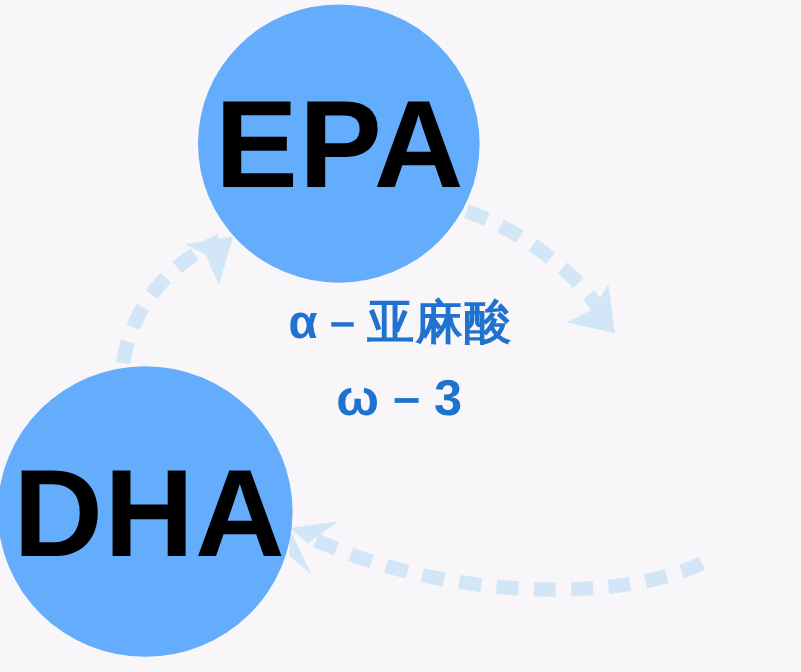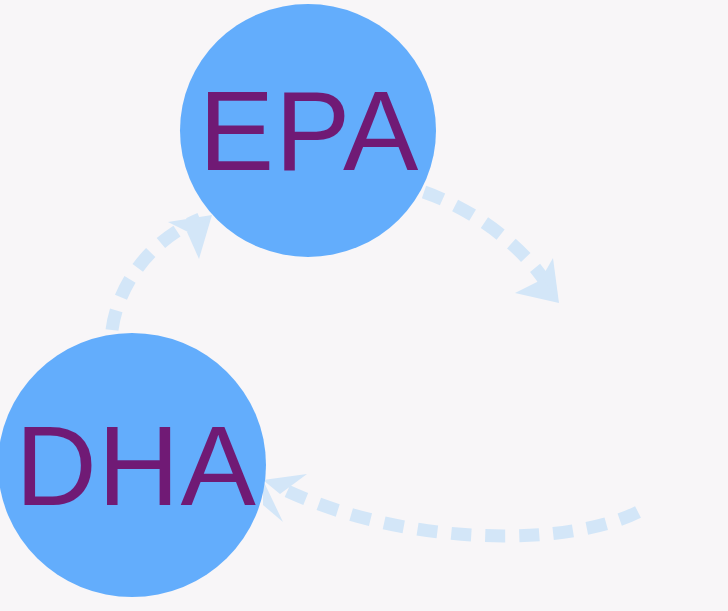--- a/index.html
+++ b/index.html
@@ -28,23 +28,23 @@
   }
   .node {
     position: absolute;
     border-radius: 50%;
     background: #63adfc;
     display: flex;
     align-items: center;
     justify-content: center;
   }
   .node-label {
-    color: #701a75;
+    color: #000000;
     font-family: "Liberation Sans", sans-serif;
-    font-weight: 400;
+    font-weight: 700;
     letter-spacing: 1px;
     line-height: 1;
     user-select: none;
   }
   #node-epa {
     left: 180px;
     top: 4px;
     width: 256px;
     height: 253px;
   }
@@ -128,14 +128,18 @@
 
   <div class="node" id="node-epa">
     <span class="node-label">EPA</span>
   </div>
 
   <div class="node" id="node-dha">
     <span class="node-label">DHA</span>
   </div>
 
 
+  <div id="center-text">
+    <div class="center-line" id="center-line-1">α－亚麻酸</div>
+    <div class="center-line" id="center-line-2">ω－3</div>
+  </div>
 
 </div>
 
 </body></html>

